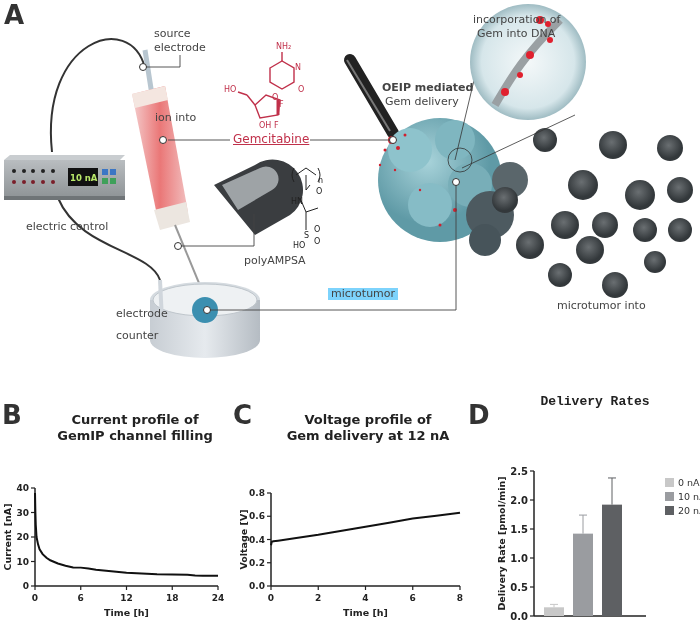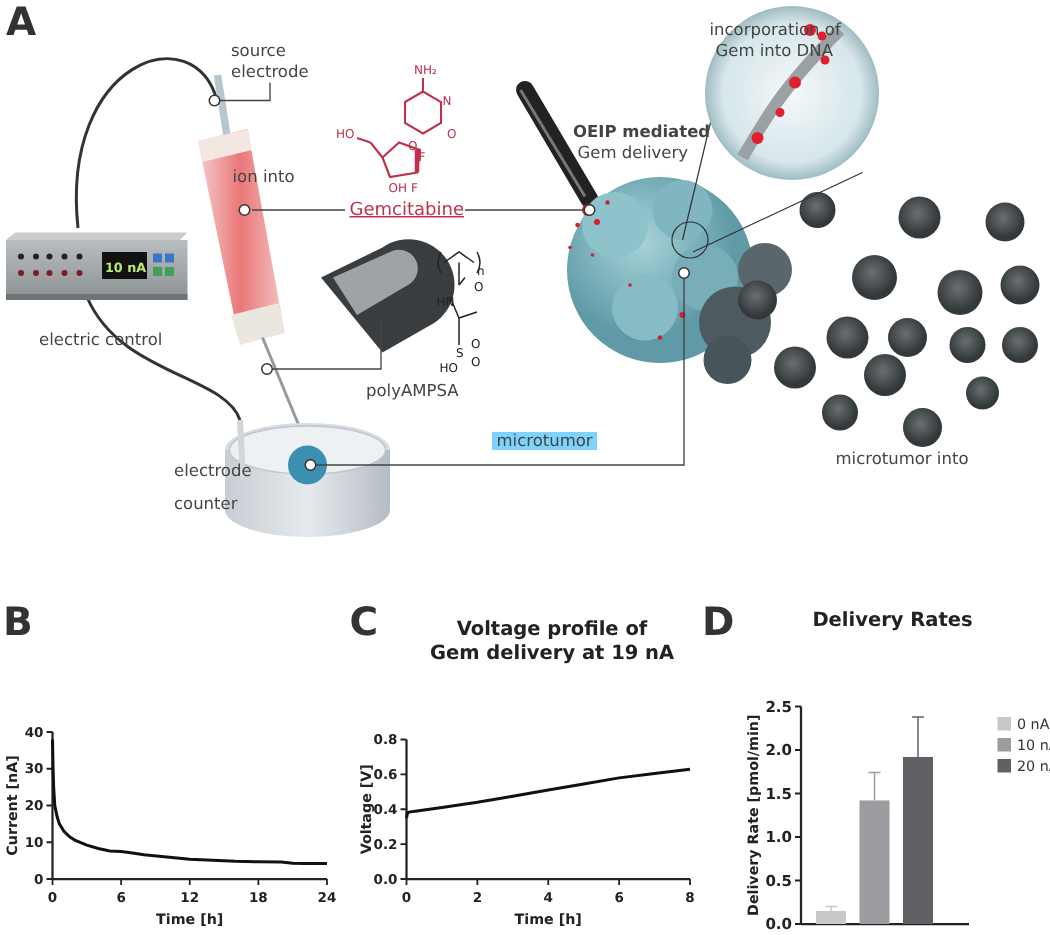--- a/index.html
+++ b/index.html
@@ -227,26 +227,28 @@
 <div class="abs lbl" style="left:385px;top:96px;">Gem delivery</div>
 <div class="abs lbl" style="left:473px;top:14px;">incorporation of</div>
 <div class="abs lbl" style="left:477px;top:28px;">Gem into DNA</div>
 <div class="abs lbl" style="left:557px;top:300px;">microtumor into</div>
 
 <div class="abs panel-letter" style="left:2px;top:400px;">B</div>
 <div class="abs panel-letter" style="left:233px;top:400px;">C</div>
 <div class="abs panel-letter" style="left:468px;top:400px;">D</div>
 
 <div class="abs ctitle" style="left:40px;top:412px;width:190px;">
+  <div>Current profile of</div>
+  <div>GemIP channel filling</div>
 </div>
 <div class="abs ctitle" style="left:268px;top:412px;width:200px;">
   <div>Voltage profile of</div>
-  <div>Gem delivery at 19 nA</div>
+  <div>Gem delivery at 12 nA</div>
 </div>
-<div class="abs ctitle" style="left:535px;top:406px;width:120px;">Delivery Rates</div>
+<div class="abs ctitle" style="left:535px;top:394px;width:120px;font-family:Liberation Mono, monospace;">Delivery Rates</div>
 
 <svg class="abs" id="chartB" style="left:0;top:450px" width="232" height="173">
     <line x1="35" y1="38" x2="35" y2="136" stroke="#222" stroke-width="1.5"></line>
     <line x1="35" y1="136" x2="218" y2="136" stroke="#222" stroke-width="1.5"></line>
     <line x1="31" y1="136" x2="35" y2="136" stroke="#222" stroke-width="1.2"></line>
     <text x="29" y="139" font-size="9" font-weight="bold" text-anchor="end" fill="#222">0</text>
     <line x1="31" y1="111.5" x2="35" y2="111.5" stroke="#222" stroke-width="1.2"></line>
     <text x="29" y="114.5" font-size="9" font-weight="bold" text-anchor="end" fill="#222">10</text>
     <line x1="31" y1="87" x2="35" y2="87" stroke="#222" stroke-width="1.2"></line>
     <text x="29" y="90" font-size="9" font-weight="bold" text-anchor="end" fill="#222">20</text>

